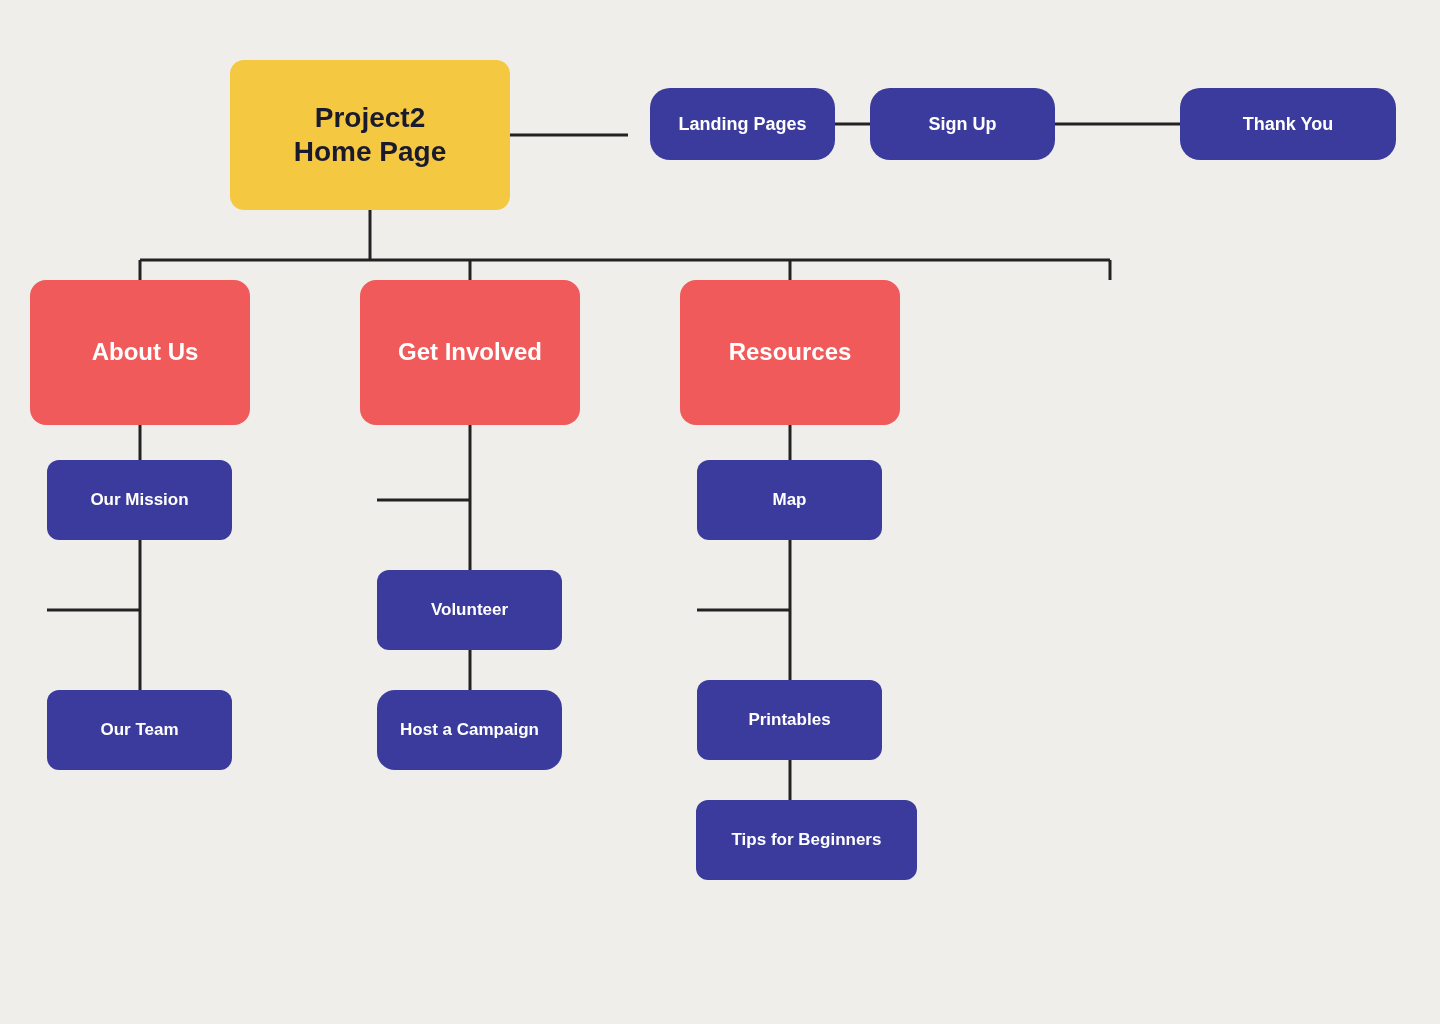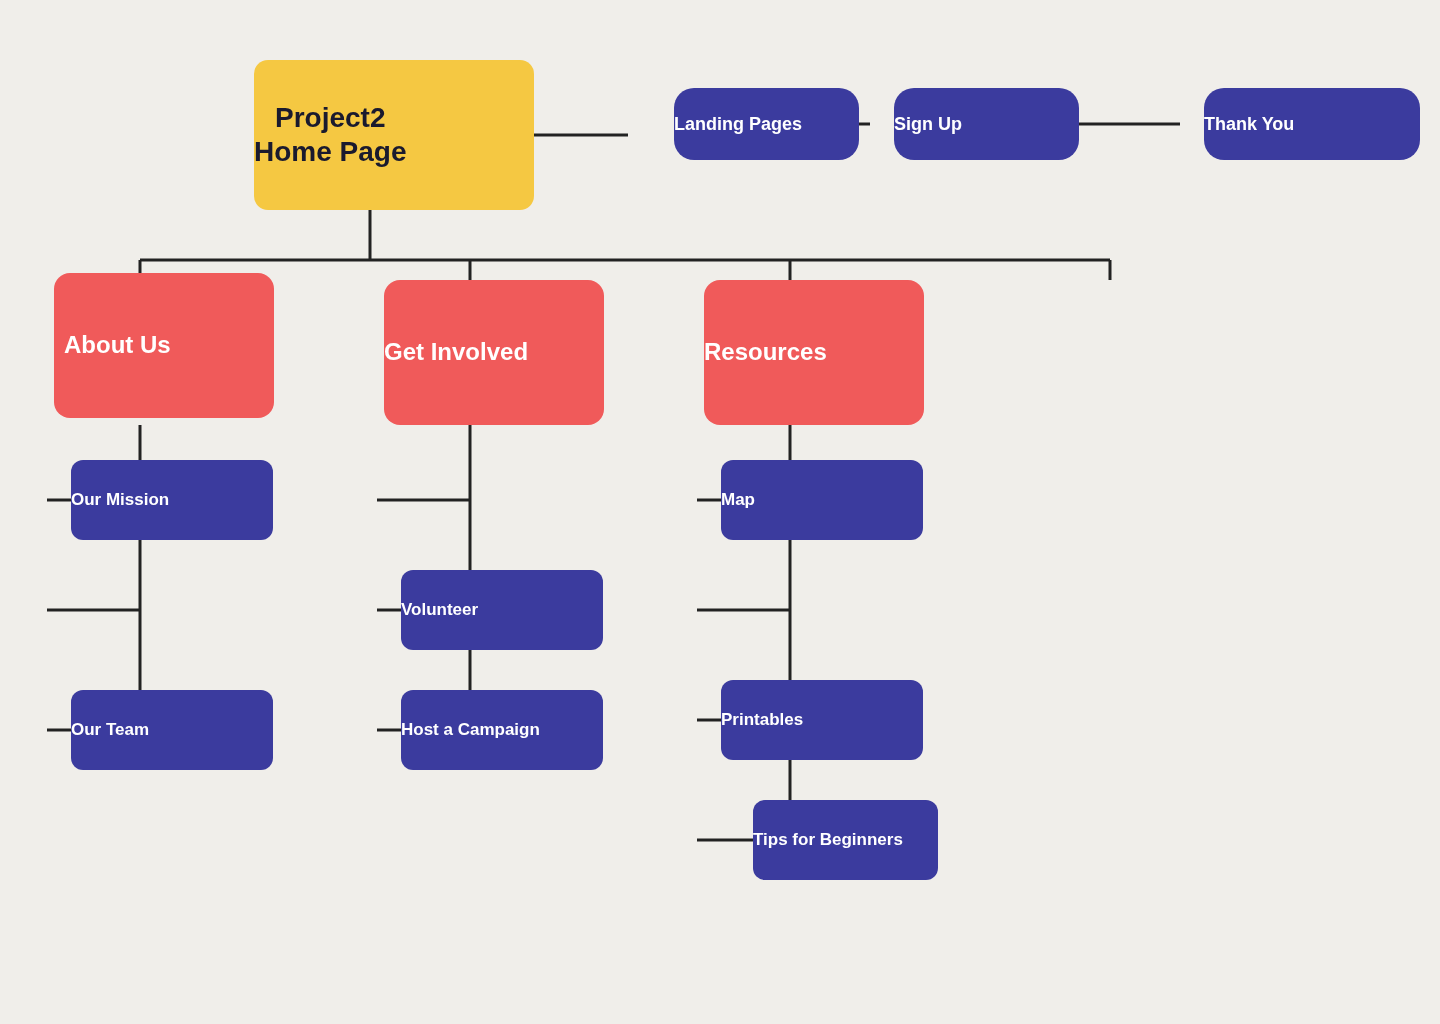--- a/index.html
+++ b/index.html
@@ -26,24 +26,24 @@
       height: 1024px;
       pointer-events: none;
     }
 
     
     .node {
       position: absolute;
       border-radius: 14px;
       display: flex;
       align-items: center;
+      justify-content: center;
       text-align: center;
       font-weight: 900;
       cursor: pointer;
-      margin-left: 24px;
     }
 
     
     .node-root {
       background: #f5c842;
       color: #1a1a2e;
       width: 280px;
       height: 150px;
       font-size: 28px;
       line-height: 1.2;
@@ -71,51 +71,51 @@
       background: #f05a5a;
       color: #ffffff;
       width: 220px;
       height: 145px;
       font-size: 24px;
       font-weight: 900;
       line-height: 1.2;
       border-radius: 16px;
     }
 
-    .node-about { left: 30px; top: 273px; padding-left: 10px; }
+    .node-about { left: 30px; top: 280px; padding-left: 10px; }
     .node-getinvolved { left: 360px; top: 280px; }
     .node-resources { left: 680px; top: 280px; }
     .node-contact { left: 1000px; top: 280px; }
 
     
     .node-dark-blue {
       background: #3b3b9e;
       color: #ffffff;
-      width: 202px;
+      width: 185px;
       height: 80px;
       font-size: 17px;
       font-weight: 800;
       border-radius: 12px;
     }
 
     
     .node-ourmission { left: 47px; top: 460px; }
     .node-whatwedo   { left: 47px; top: 570px; }
     .node-ourteam    { left: 47px; top: 690px; }
 
     
     .node-donate       { left: 377px; top: 460px; }
     .node-volunteer    { left: 377px; top: 570px; }
-    .node-hostcampaign { left: 377px; top: 690px; }
+    .node-hostcampaign { left: 377px; top: 690px; border-radius: 18px; }
 
     
     .node-map           { left: 697px; top: 460px; }
     .node-digitalmats   { left: 697px; top: 570px; }
     .node-printables    { left: 697px; top: 680px; }
-    .node-tipsbeginners { left: 729px; top: 800px; width: 185px; }
+    .node-tipsbeginners { left: 696px; top: 800px; width: 221px; }
 
     
 
   </style>
 </head>
 <body>
 
 <div class="diagram">
 
   <svg class="lines-svg">

